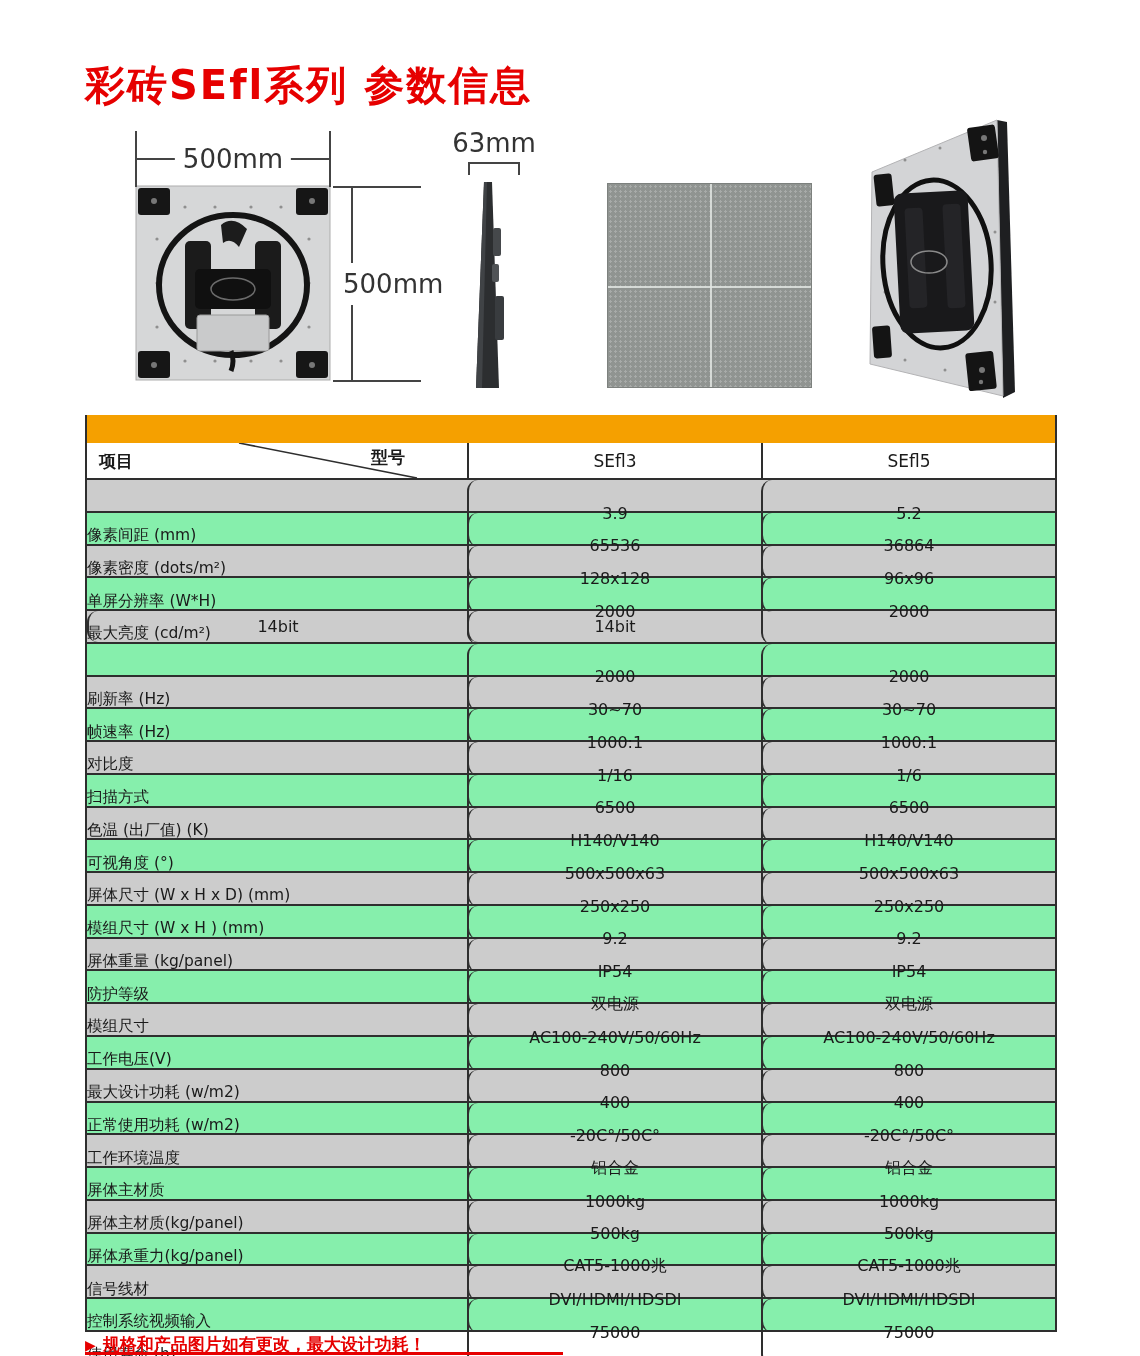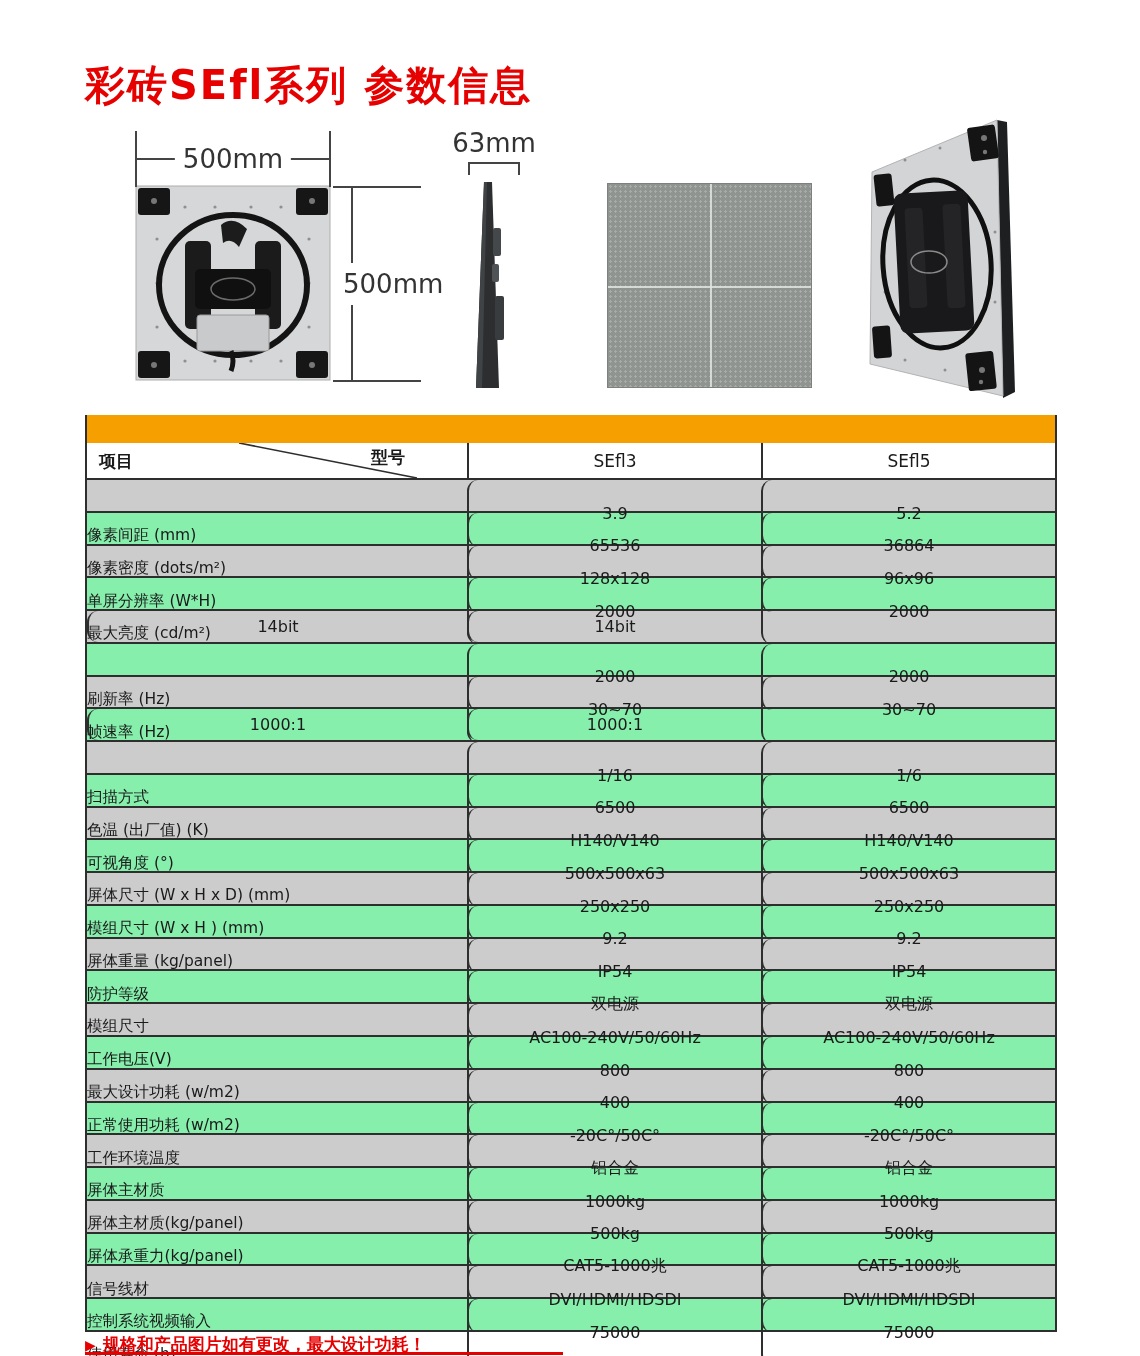--- a/index.html
+++ b/index.html
@@ -297,20 +297,21 @@
       <div class="cell val">2000</div>
     </div>
 
     <div class="trow alt">
       <div class="cell label">帧速率 (Hz)</div>
       <div class="cell val">30~70</div>
       <div class="cell val">30~70</div>
     </div>
 
     <div class="trow">
+      <div class="cell label">对比度</div>
       <div class="cell val">1000:1</div>
       <div class="cell val">1000:1</div>
     </div>
 
     <div class="trow alt">
       <div class="cell label">扫描方式</div>
       <div class="cell val">1/16</div>
       <div class="cell val">1/6</div>
     </div>
 

